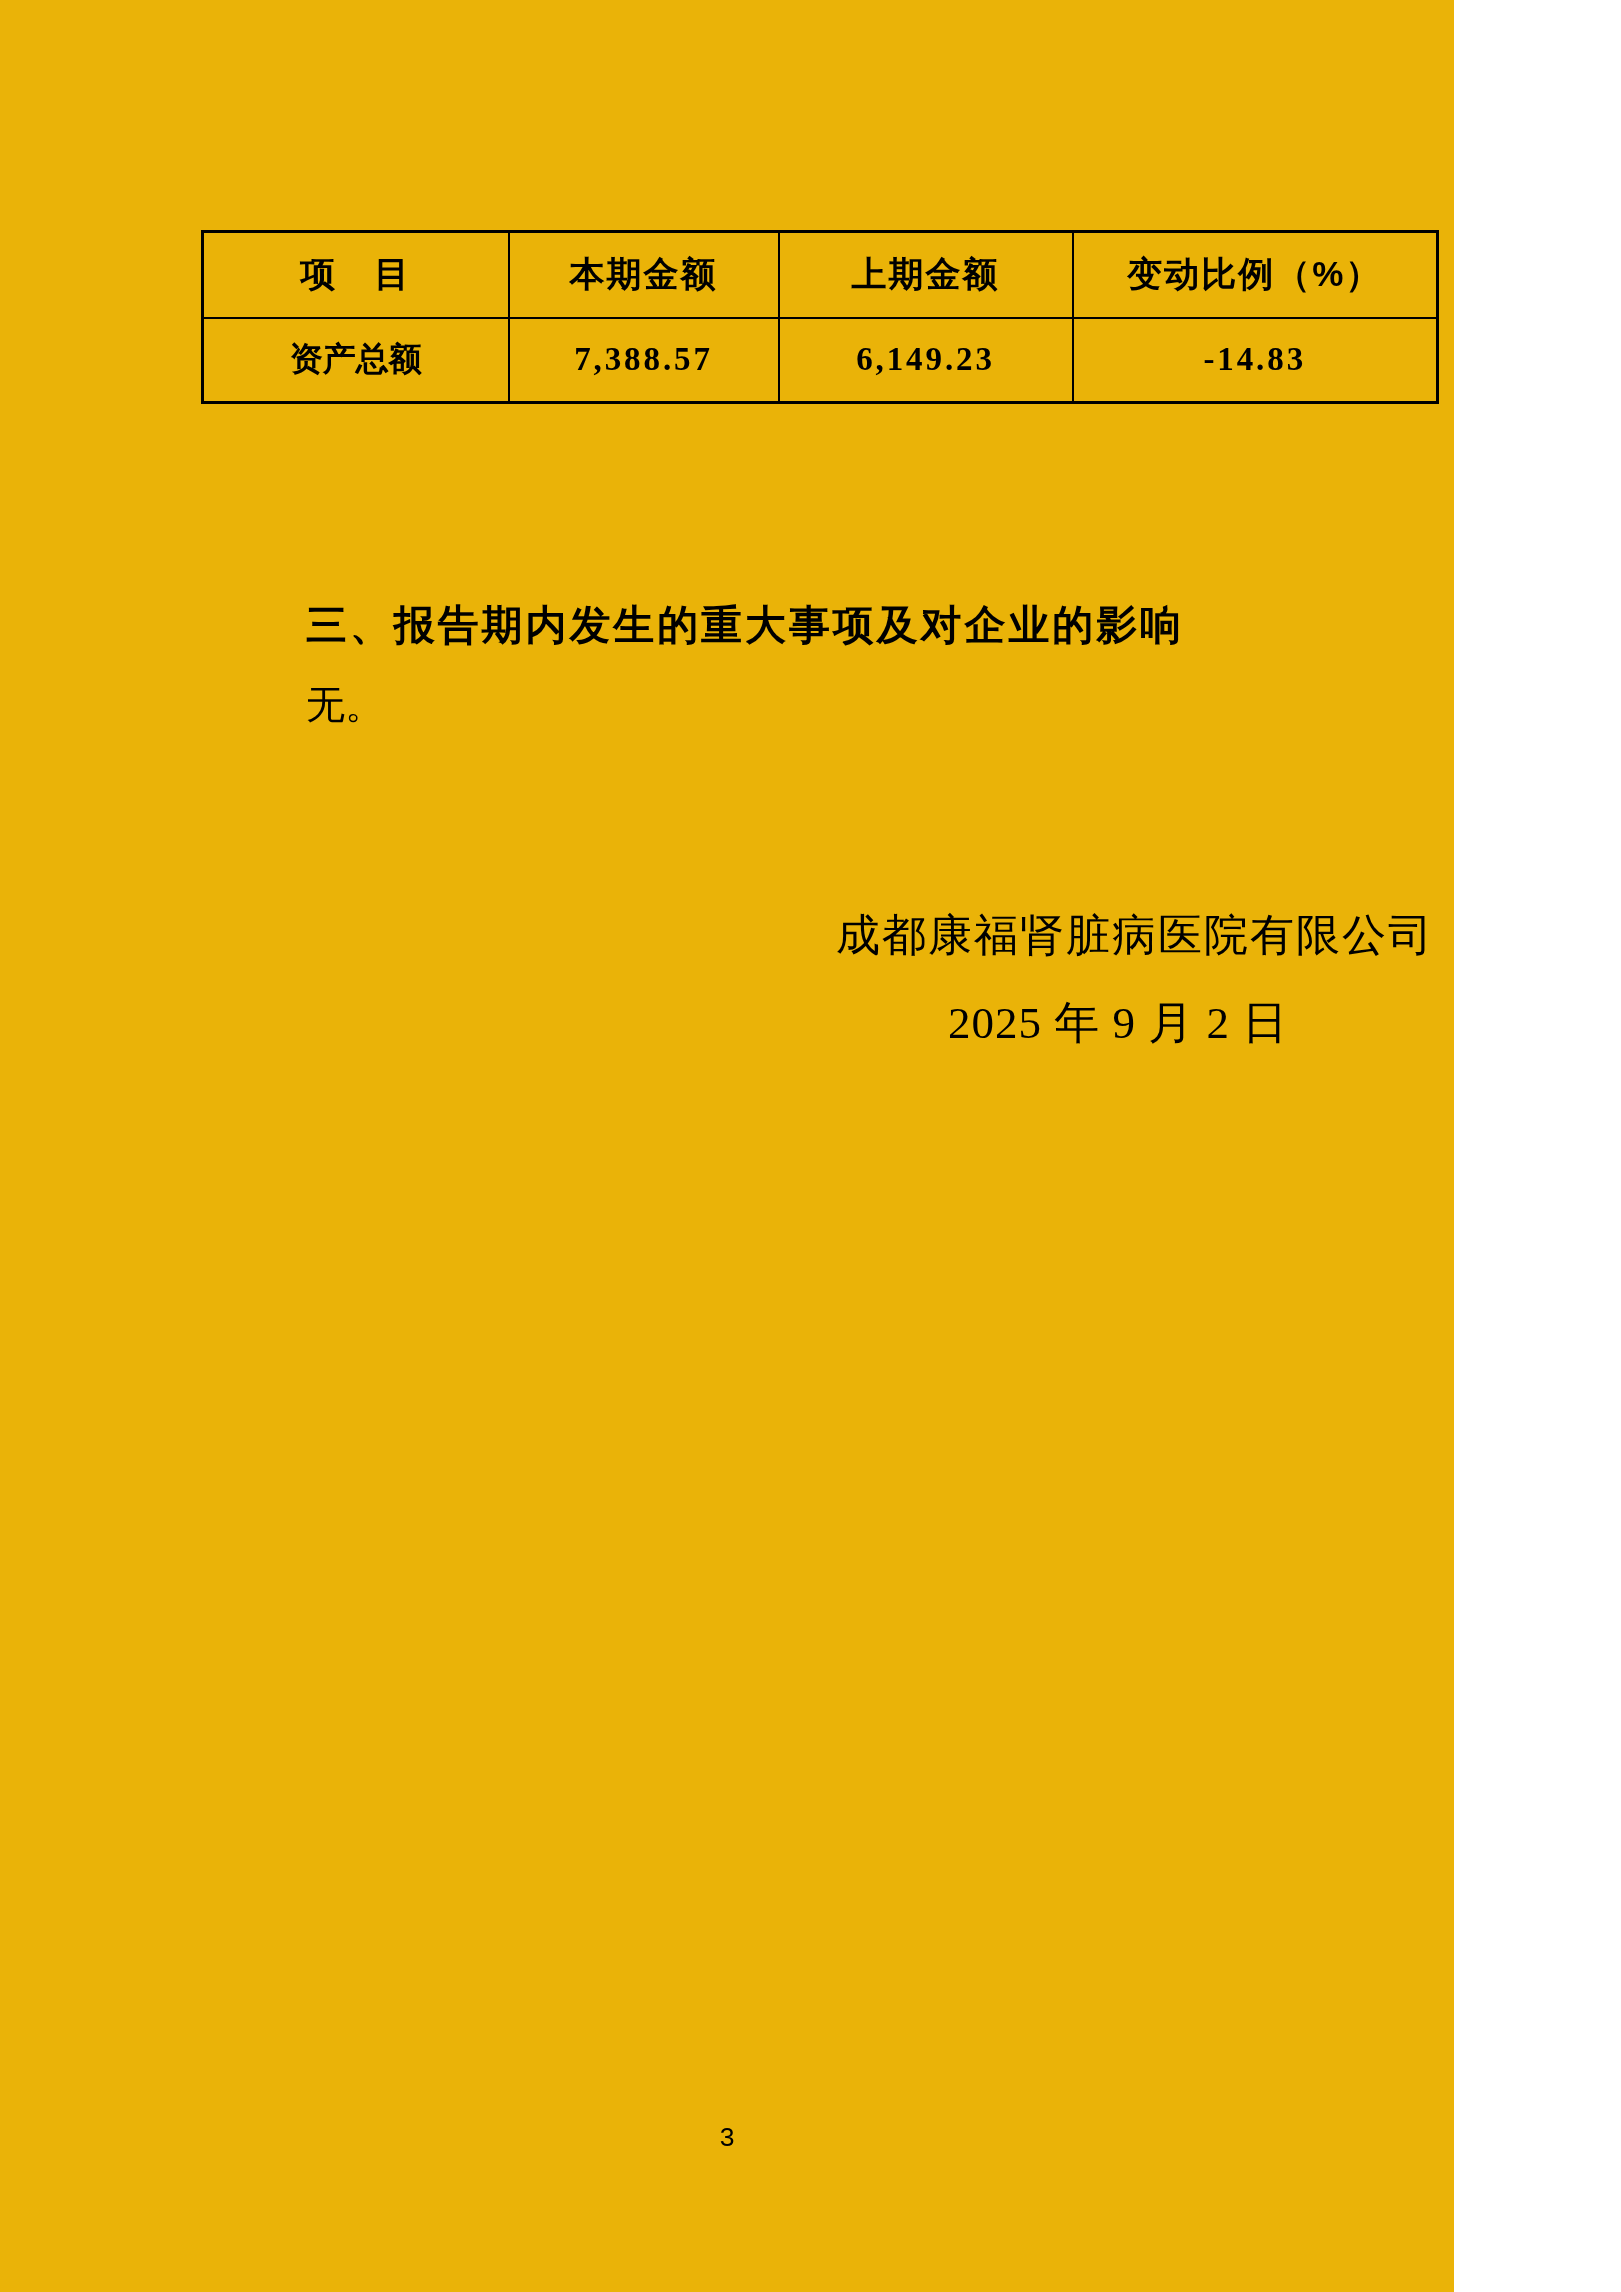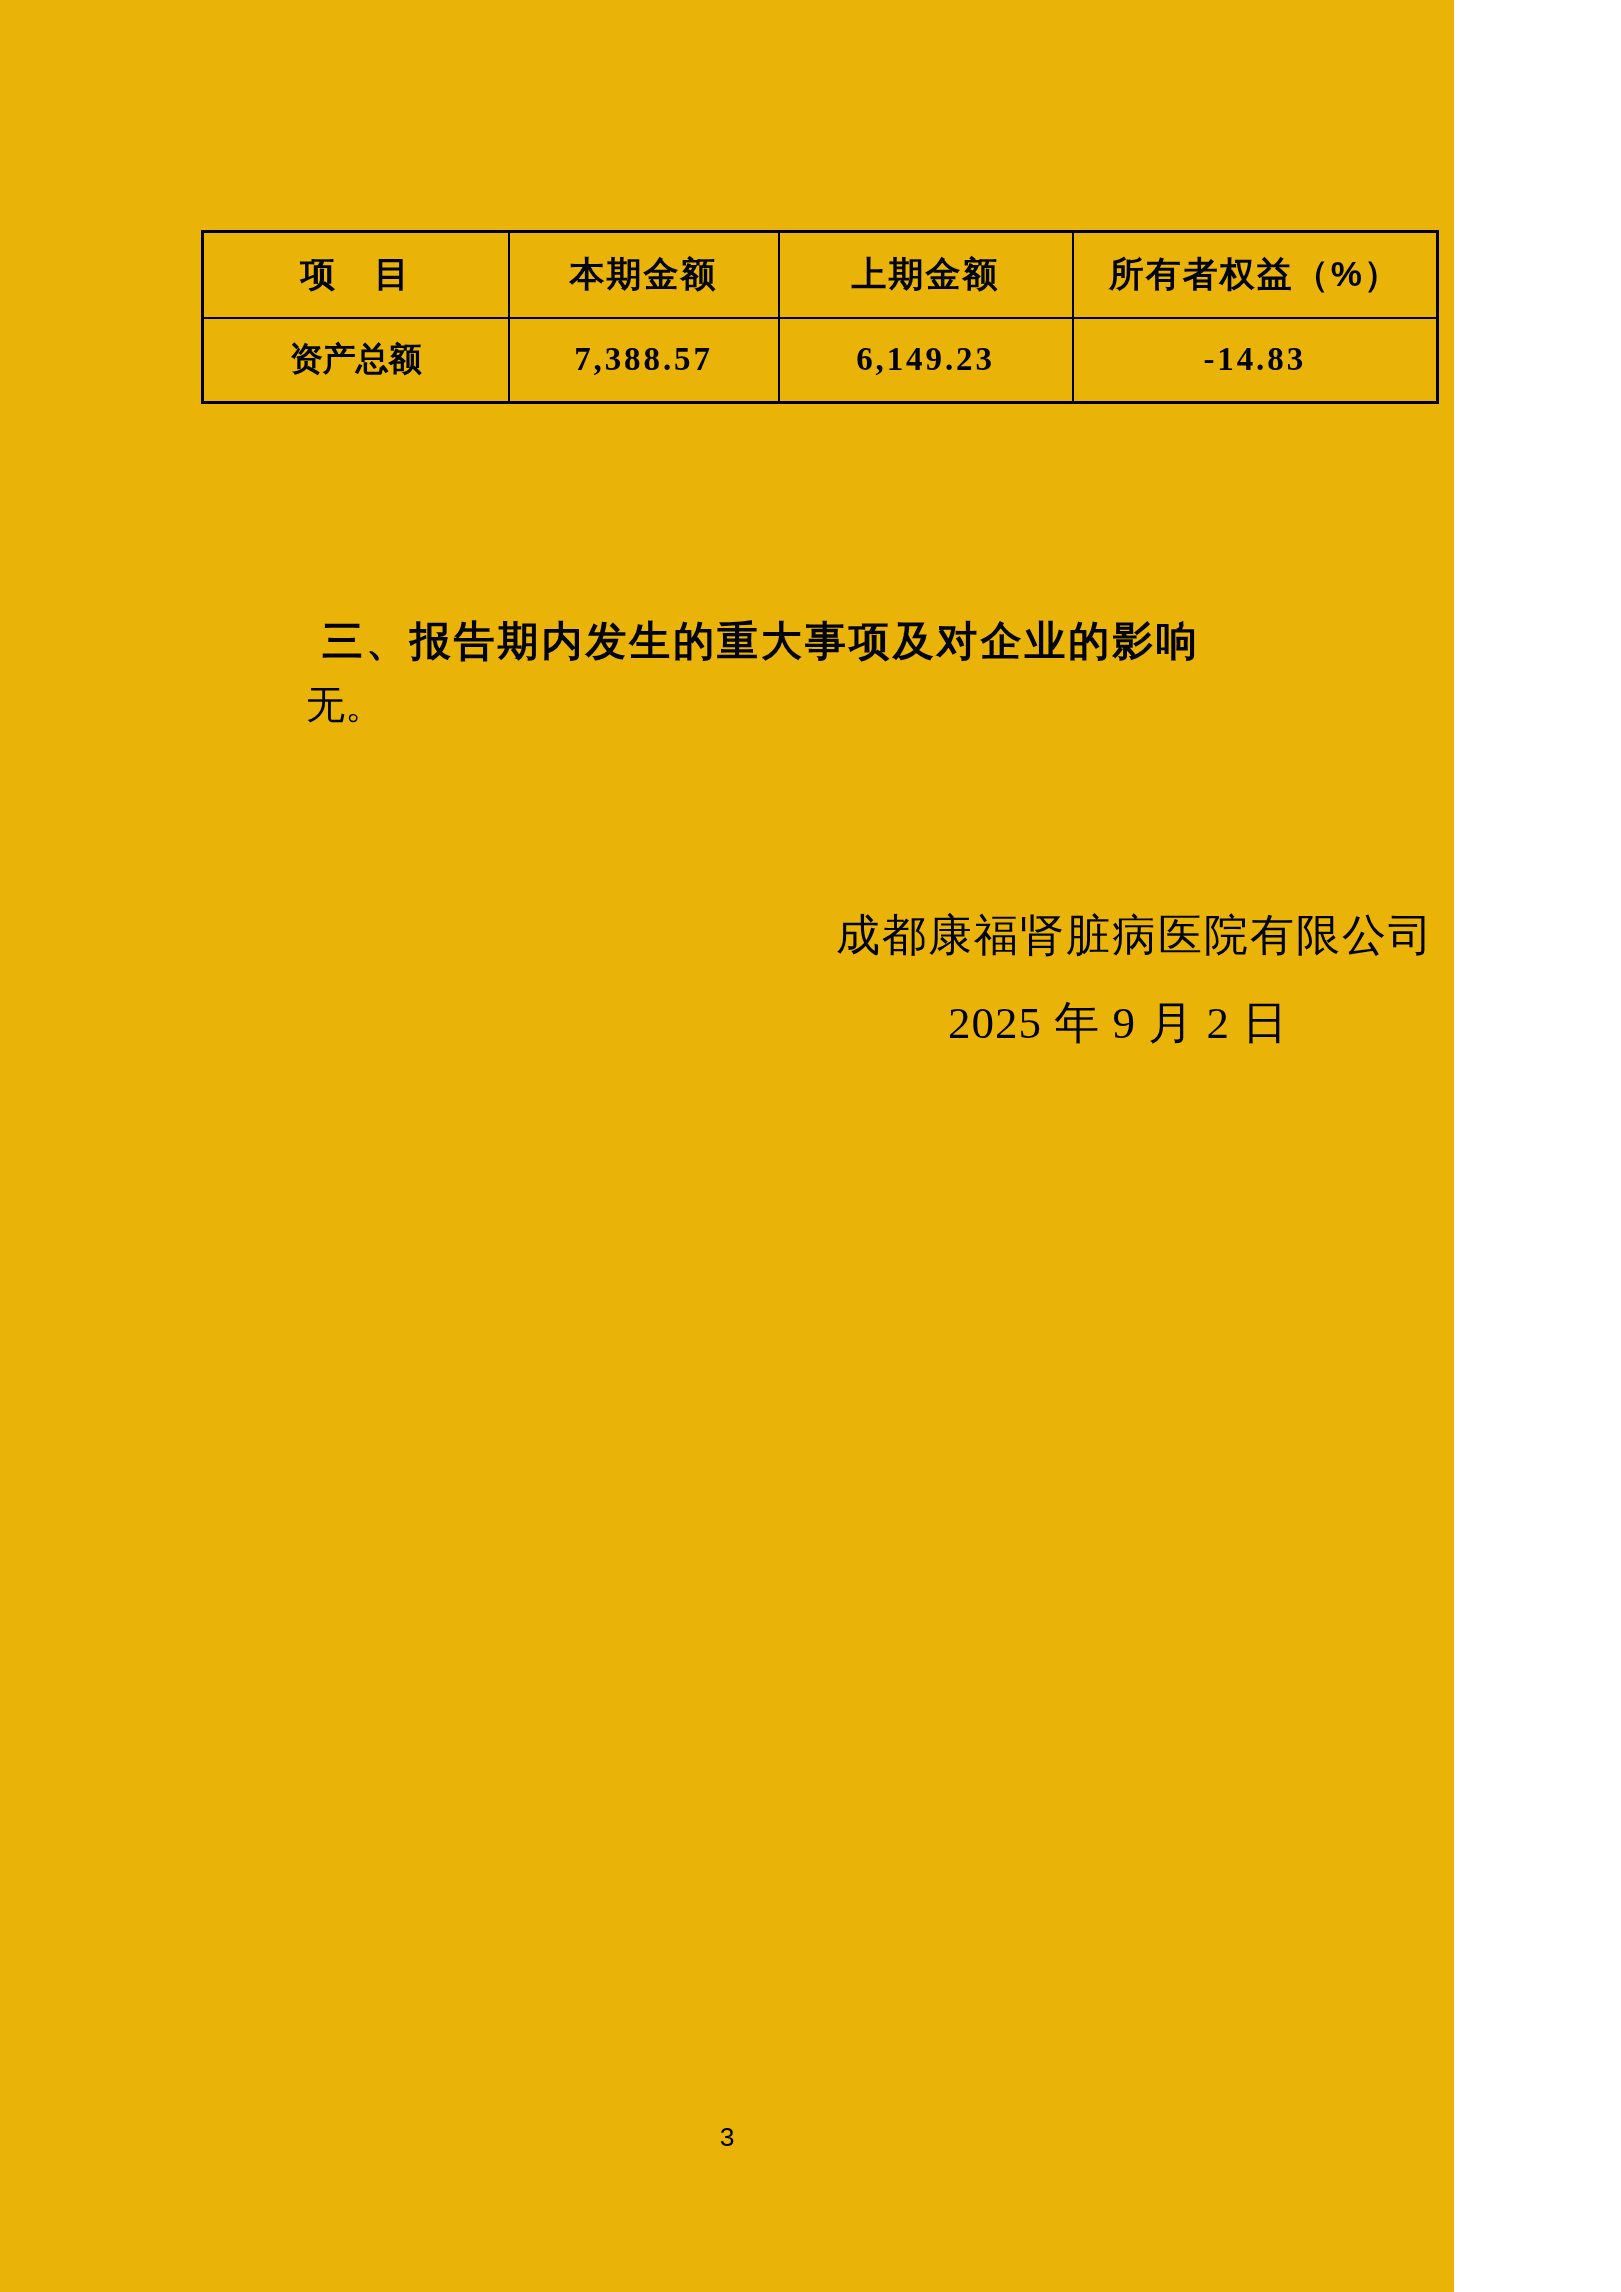--- a/index.html
+++ b/index.html
@@ -47,21 +47,21 @@
     font-size: 33px;
     font-weight: bold;
   }
   table.fin td.num { letter-spacing: 2.9px; }
 
   
   .section-heading {
     position: absolute;
     left: 306px;
     top: 598px;
-    margin: 16px;
+    margin: 0;
     font-family: "Liberation Sans", sans-serif;
     font-weight: bold;
     font-size: 41px;
     letter-spacing: 2.9px;
     white-space: nowrap;
     text-align: center;
   }
   .section-body {
     position: absolute;
     left: 306px;
@@ -116,21 +116,21 @@
       <col style="width:306px">
       <col style="width:270px">
       <col style="width:294px">
       <col style="width:365px">
     </colgroup>
     <thead>
       <tr>
         <th>项　目</th>
         <th>本期金额</th>
         <th>上期金额</th>
-        <th>所有者权益（%）</th>
+        <th>变动比例（%）</th>
       </tr>
     </thead>
     <tbody>
       <tr>
         <td>资产总额</td>
         <td class="num">7,388.57</td>
         <td class="num">6,149.23</td>
         <td class="num">-14.83</td>
       </tr>
     </tbody>

